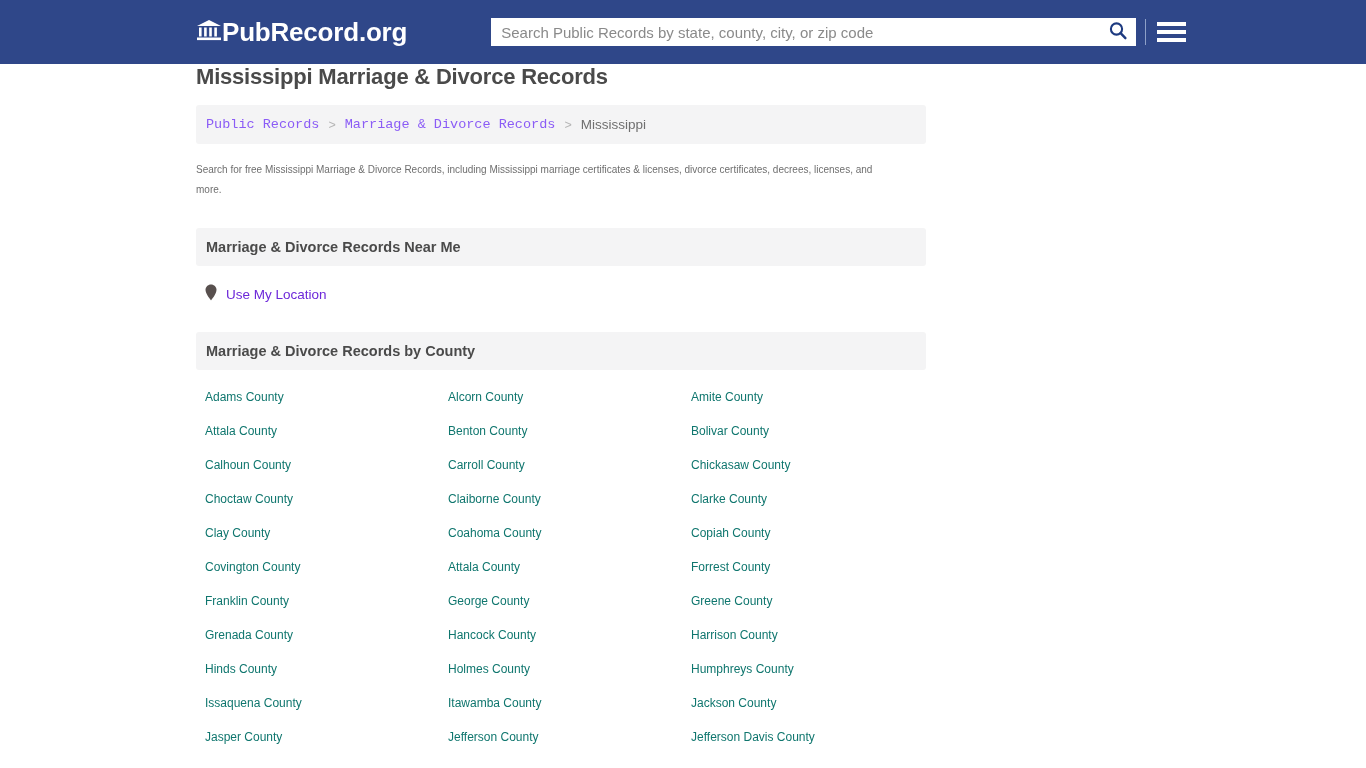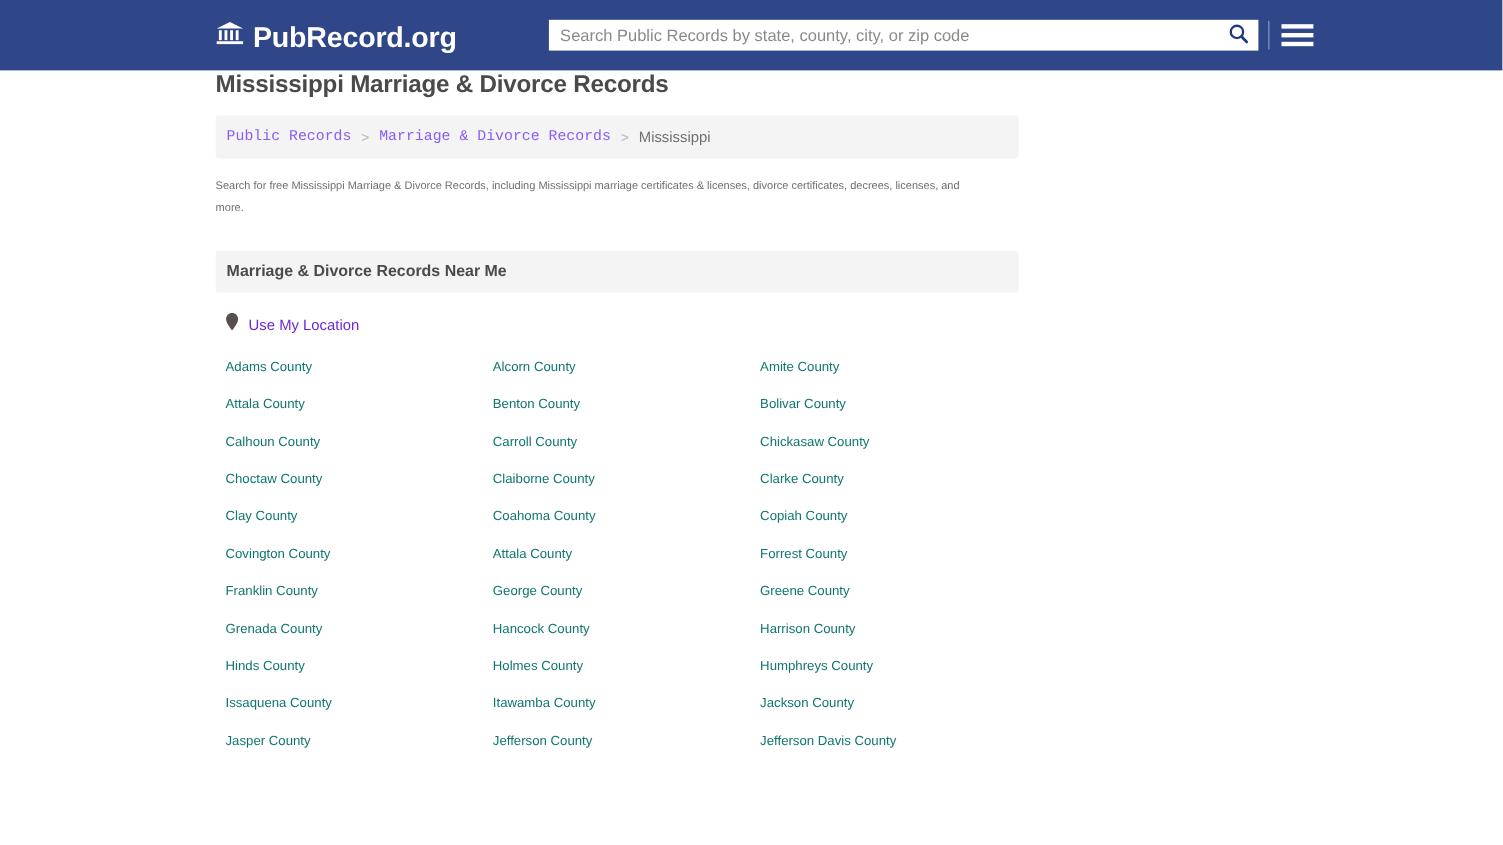--- a/index.html
+++ b/index.html
@@ -13,24 +13,24 @@
   
   .site-header {
     height: 64px;
     background: #2f4789;
     display: flex;
     align-items: center;
     width: 100%;
   }
   .brand {
     display: flex;
-    align-items: flex-end;
+    align-items: center;
     margin-left: 196px;
     text-decoration: none;
-    gap: 8px;
+    gap: 0;
   }
   .brand-icon { display: block; }
   .brand-name {
     color: #ffffff;
     font-size: 26px;
     font-weight: bold;
     letter-spacing: -0.2px;
     line-height: 1;
     white-space: nowrap;
   }
@@ -219,20 +219,21 @@
 
   <div class="location-row">
     <span>
       <svg width="12" height="17" viewBox="0 0 12 17" aria-hidden="true">
         <path d="M6 0.6 C2.9 0.6 0.5 3 0.5 6.1 C0.5 10.2 6 16.4 6 16.4 C6 16.4 11.5 10.2 11.5 6.1 C11.5 3 9.1 0.6 6 0.6 Z" fill="#58504e"></path>
       </svg>
     </span>
     <a class="location-label" href="#">Use My Location</a>
   </div>
 
+  <div class="section-head by-county">Marriage &amp; Divorce Records by County</div>
 
   <div class="county-grid">
     <a class="county-link" href="#">Adams County</a>
     <a class="county-link" href="#">Alcorn County</a>
     <a class="county-link" href="#">Amite County</a>
     <a class="county-link" href="#">Attala County</a>
     <a class="county-link" href="#">Benton County</a>
     <a class="county-link" href="#">Bolivar County</a>
     <a class="county-link" href="#">Calhoun County</a>
     <a class="county-link" href="#">Carroll County</a>

